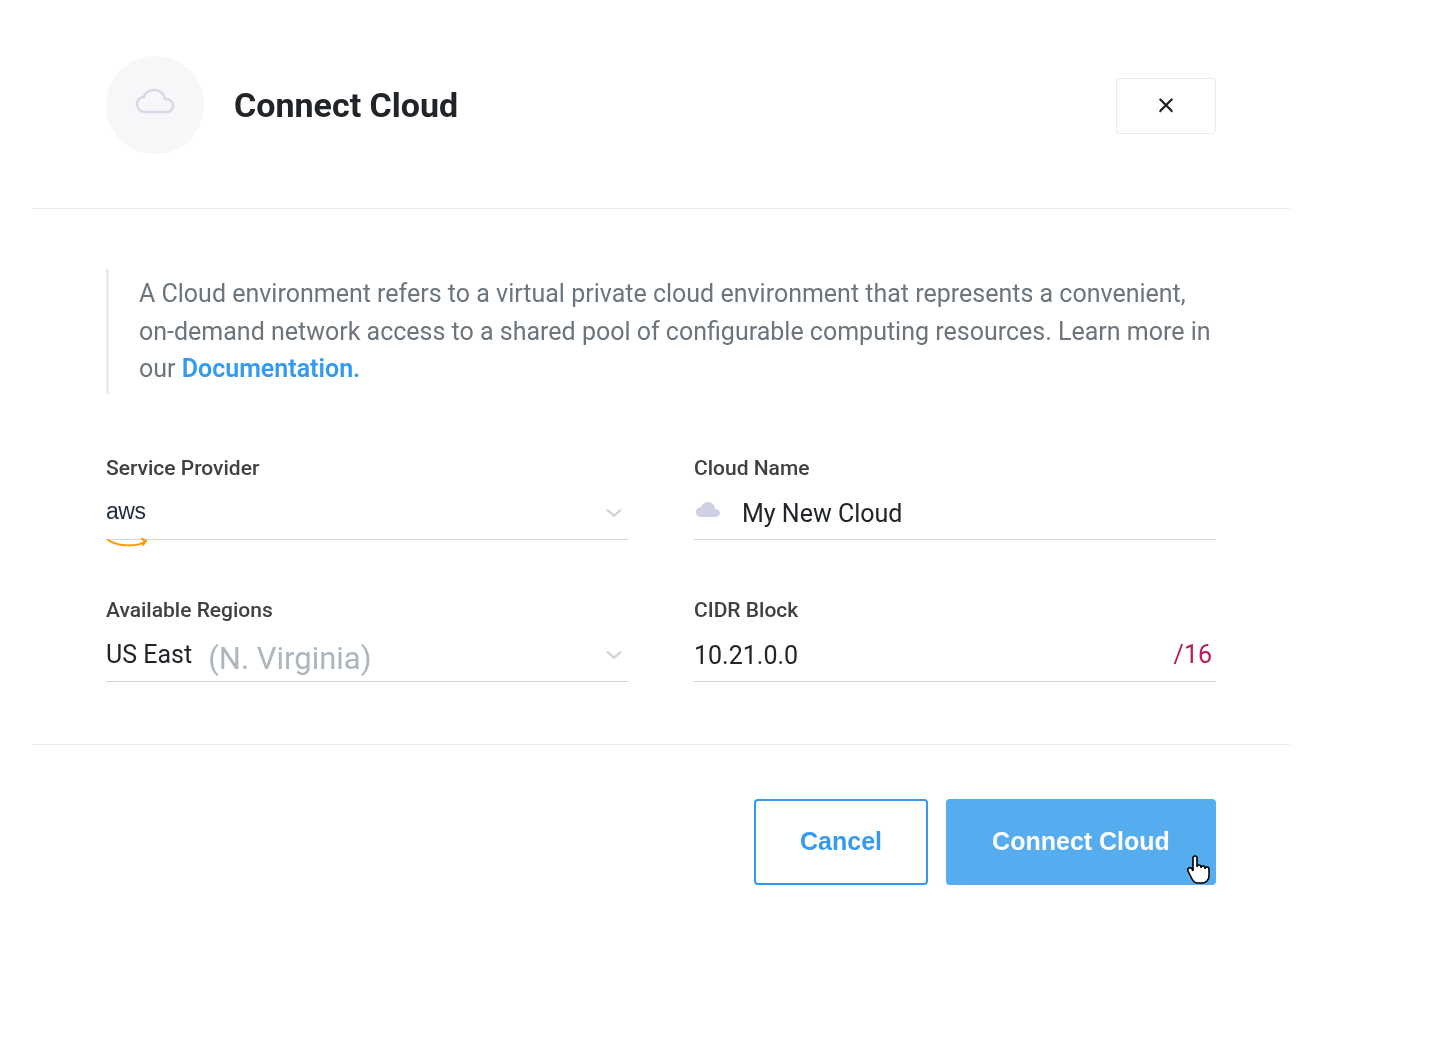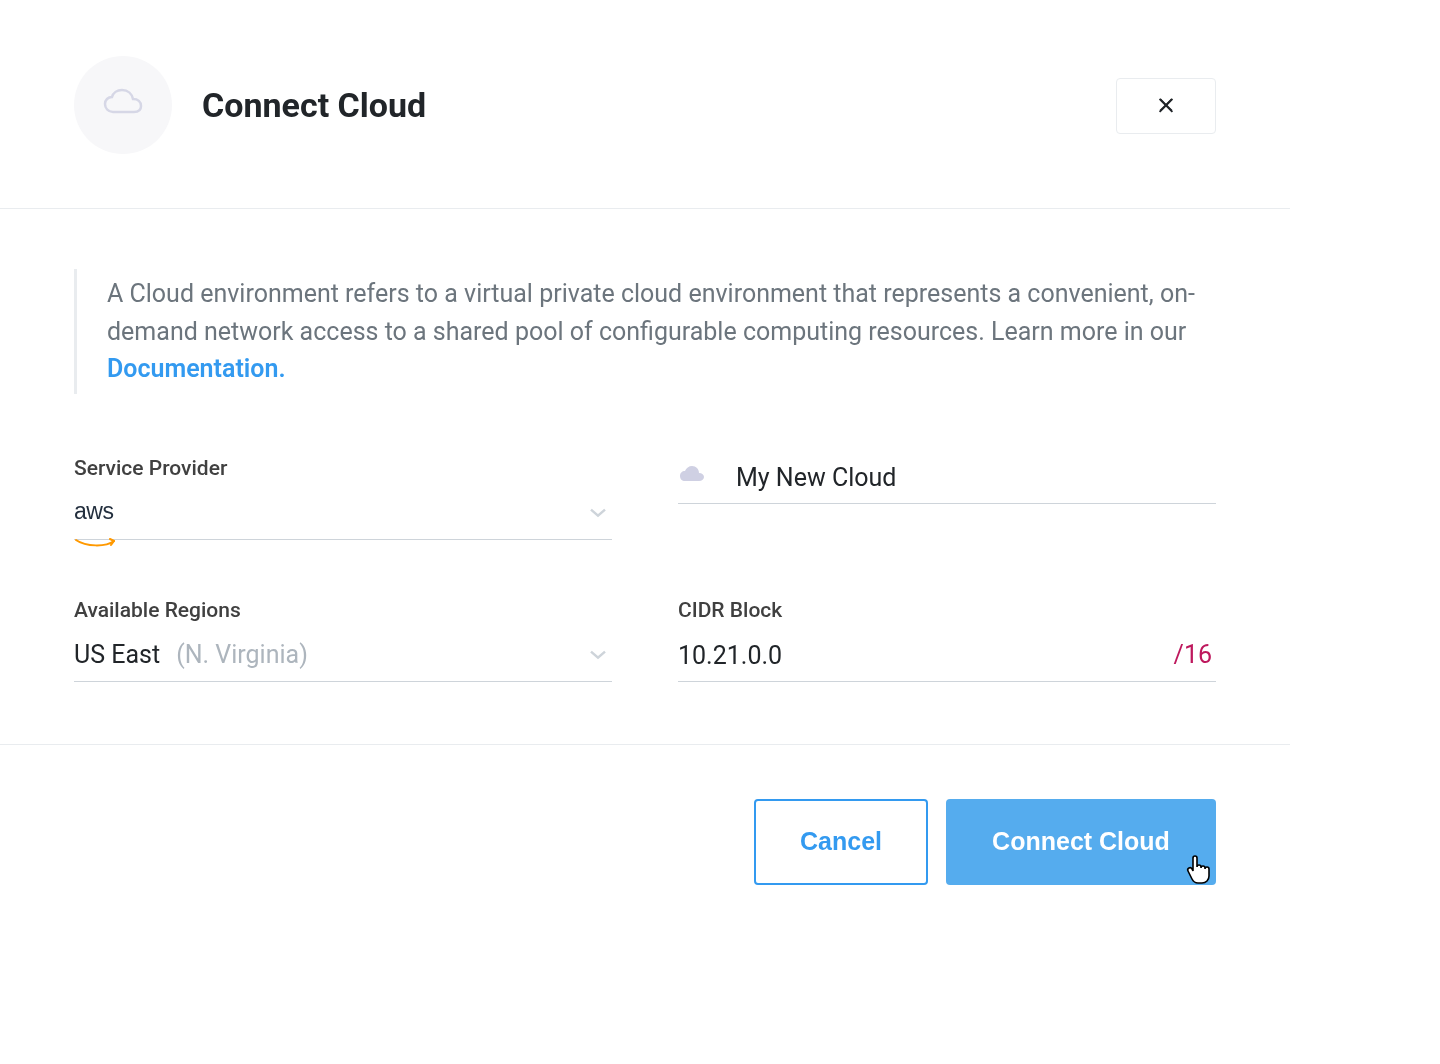--- a/index.html
+++ b/index.html
@@ -10,20 +10,21 @@
     body {
       font-family: -apple-system, BlinkMacSystemFont, "Segoe UI", Roboto, Helvetica, Arial, sans-serif;
       background: #ffffff;
       color: #212529;
       width: 1440px;
       height: 1064px;
     }
     .dialog {
       width: 1290px;
       background: #fff;
+      padding-left: 32px;
     }
     .header {
       display: flex;
       align-items: center;
       padding: 56px 74px 54px 74px;
       border-bottom: 1px solid #e9ecef;
       position: relative;
     }
     .icon-circle {
       width: 98px;
@@ -134,34 +135,34 @@
     .chevron-down svg {
       width: 20px;
       height: 12px;
       stroke: #ced4da;
       fill: none;
       stroke-width: 2.5;
     }
     .cloud-name-row {
       display: flex;
       align-items: center;
-      gap: 30px;
+      gap: 20px;
     }
     .cloud-small-icon svg {
       width: 28px;
       height: 20px;
       fill: #cfd0e3;
     }
     .region-main {
       font-size: 25px;
       color: #212529;
       margin-right: 16px;
     }
     .region-sub {
-      font-size: 25px;
+      font-size: 31px;
       color: #adb5bd;
     }
     .cidr-suffix {
       font-size: 25px;
       color: #be185d;
       margin-left: auto;
       margin-right: 4px;
     }
     .input-bare {
       border: none;
@@ -258,20 +259,21 @@
           </span>
           <span class="chevron-down">
             <svg viewBox="0 0 20 12">
                 <polyline points="3,3 10,9 17,3"></polyline>
               </svg>
           </span>
         </div>
       </div>
 
       <div class="field">
+        <label class="field-label">Cloud Name</label>
         <div class="input-line">
           <div class="cloud-name-row">
             <span class="cloud-small-icon">
               <svg viewBox="0 0 28 20">
                   <path d="M21 16 H7 C4 16 2 14 2 11 C2 8 4 6 7 6 C8 3 11 1 14 1 C18 1 21 4 21 8 C24 8 26 10 26 12 C26 14 24 16 21 16 Z"></path>
                 </svg>
             </span>
             <input type="text" class="input-bare" value="My New Cloud" style="">
           </div>
         </div>

